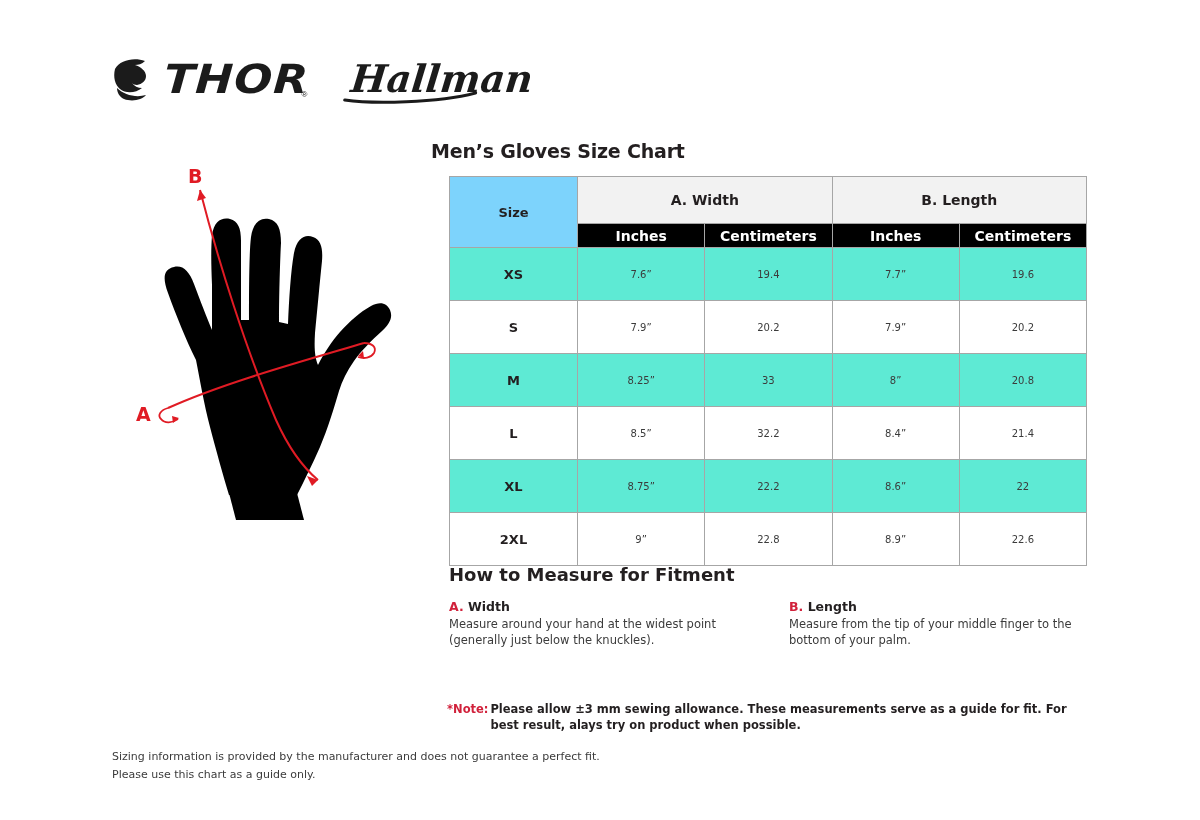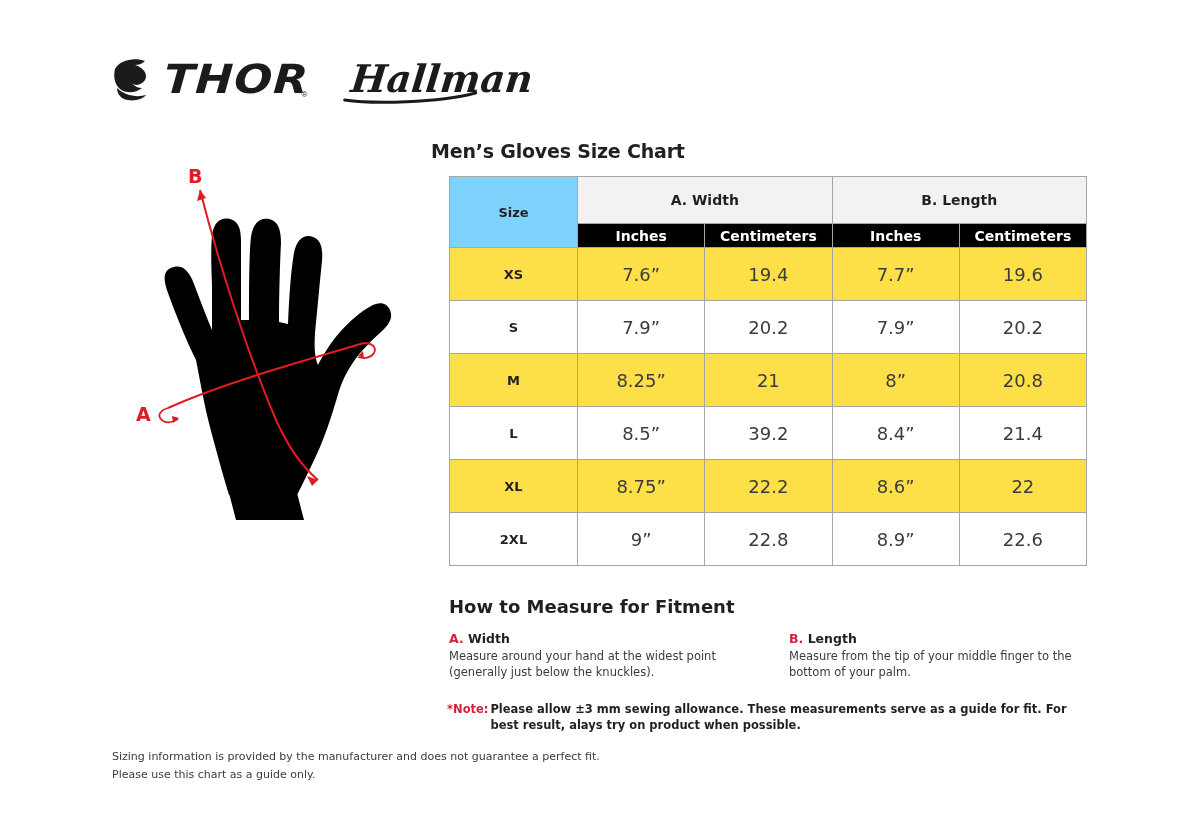--- a/index.html
+++ b/index.html
@@ -122,37 +122,37 @@
     font-size: 14px;
     font-weight: bold;
     height: 21px;
     border-left: 1px solid #a6a6a6;
     border-right: 1px solid #a6a6a6;
     border-top: 1px solid #000;
     border-bottom: 1px solid #000;
   }
   #size-table tbody td {
     height: 50px;
-    font-size: 18px;
+    font-size: 10px;
     color: #3b3b3b;
     font-weight: normal;
   }
   #size-table tbody td.size-cell {
     font-weight: bold;
     color: #231f20;
     font-size: 13px;
   }
-  tr.row-shade td { background: #fde047; }
+  tr.row-shade td { background: #5eead4; }
   tr.row-plain td { background: #ffffff; }
 
   
   #howto {
     position: absolute;
     left: 449px;
-    top: 596px;
+    top: 564px;
     width: 640px;
   }
   #howto-title {
     font-family: "DejaVu Sans", sans-serif;
     font-size: 18px;
     font-weight: bold;
     color: #231f20;
     margin-bottom: 14px;
   }
   #howto-cols {
@@ -323,28 +323,28 @@
     <tr class="row-plain">
       <td class="size-cell">S</td>
       <td>7.9”</td>
       <td>20.2</td>
       <td>7.9”</td>
       <td>20.2</td>
     </tr>
     <tr class="row-shade">
       <td class="size-cell">M</td>
       <td>8.25”</td>
-      <td>21</td>
+      <td>33</td>
       <td>8”</td>
       <td>20.8</td>
     </tr>
     <tr class="row-plain">
       <td class="size-cell">L</td>
       <td>8.5”</td>
-      <td>39.2</td>
+      <td>32.2</td>
       <td>8.4”</td>
       <td>21.4</td>
     </tr>
     <tr class="row-shade">
       <td class="size-cell">XL</td>
       <td>8.75”</td>
       <td>22.2</td>
       <td>8.6”</td>
       <td>22</td>
     </tr>

